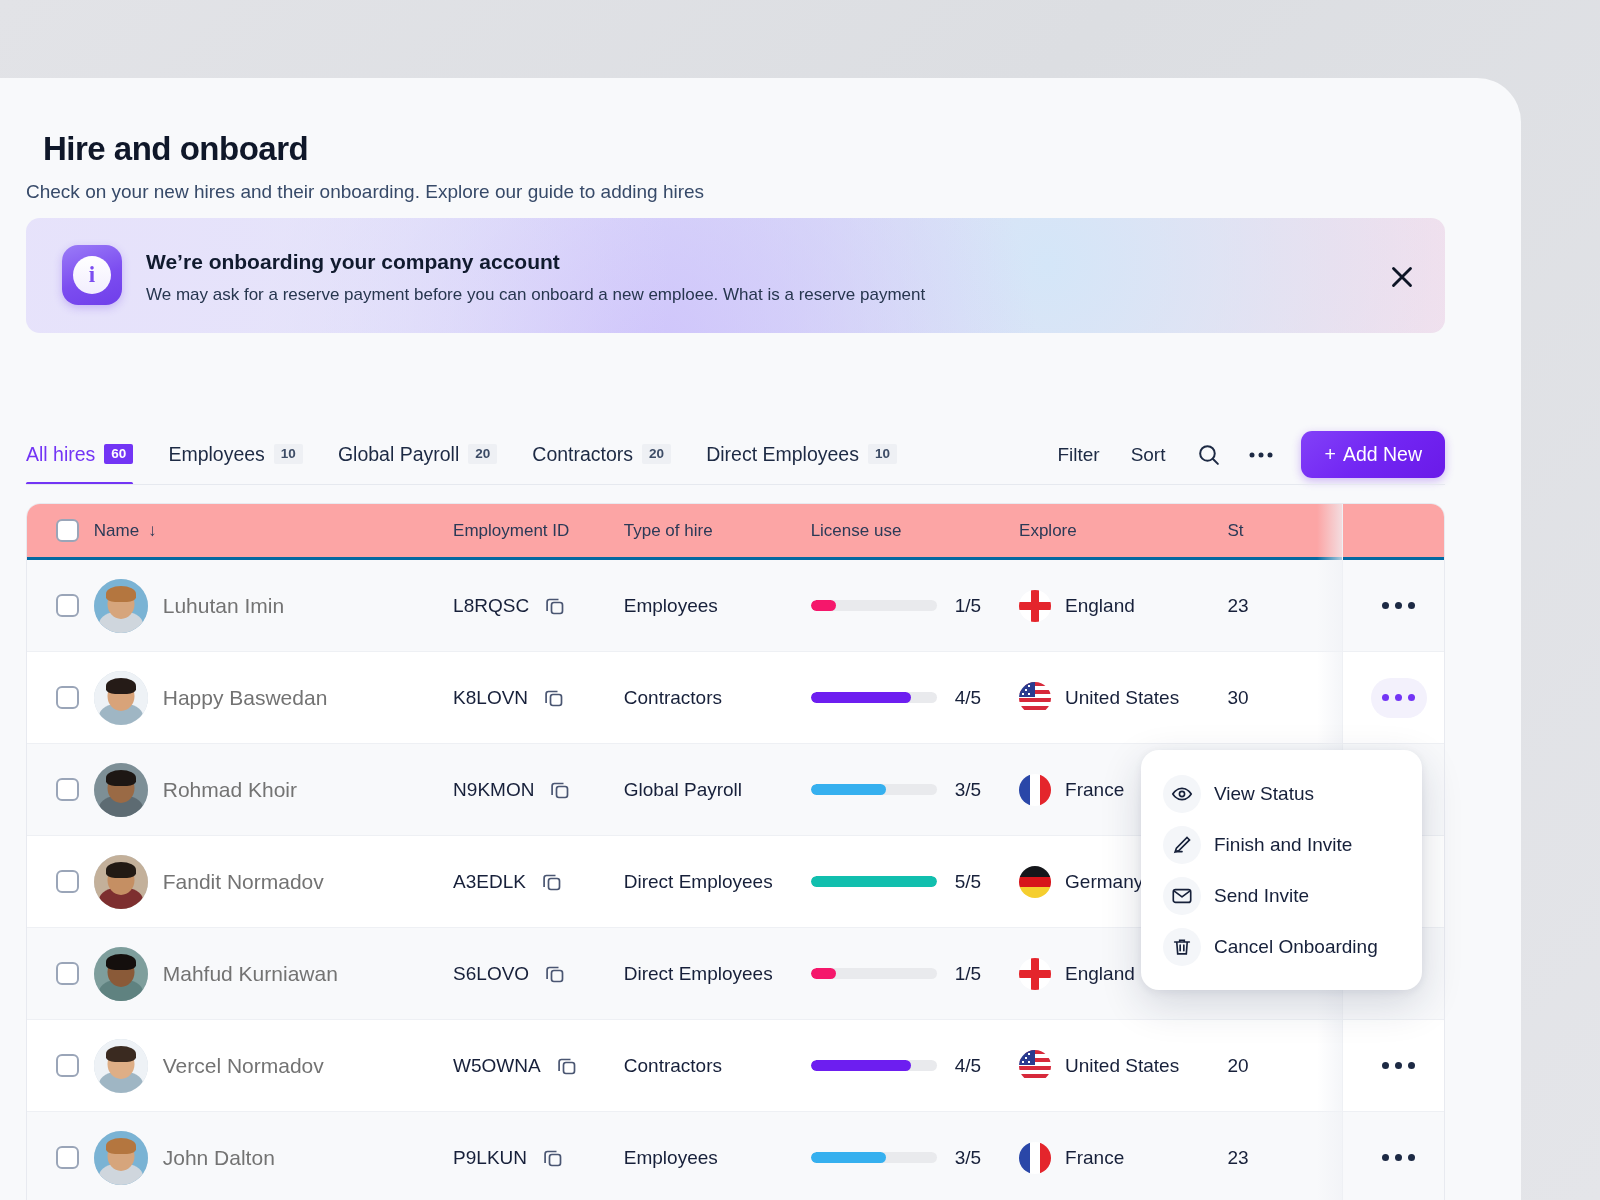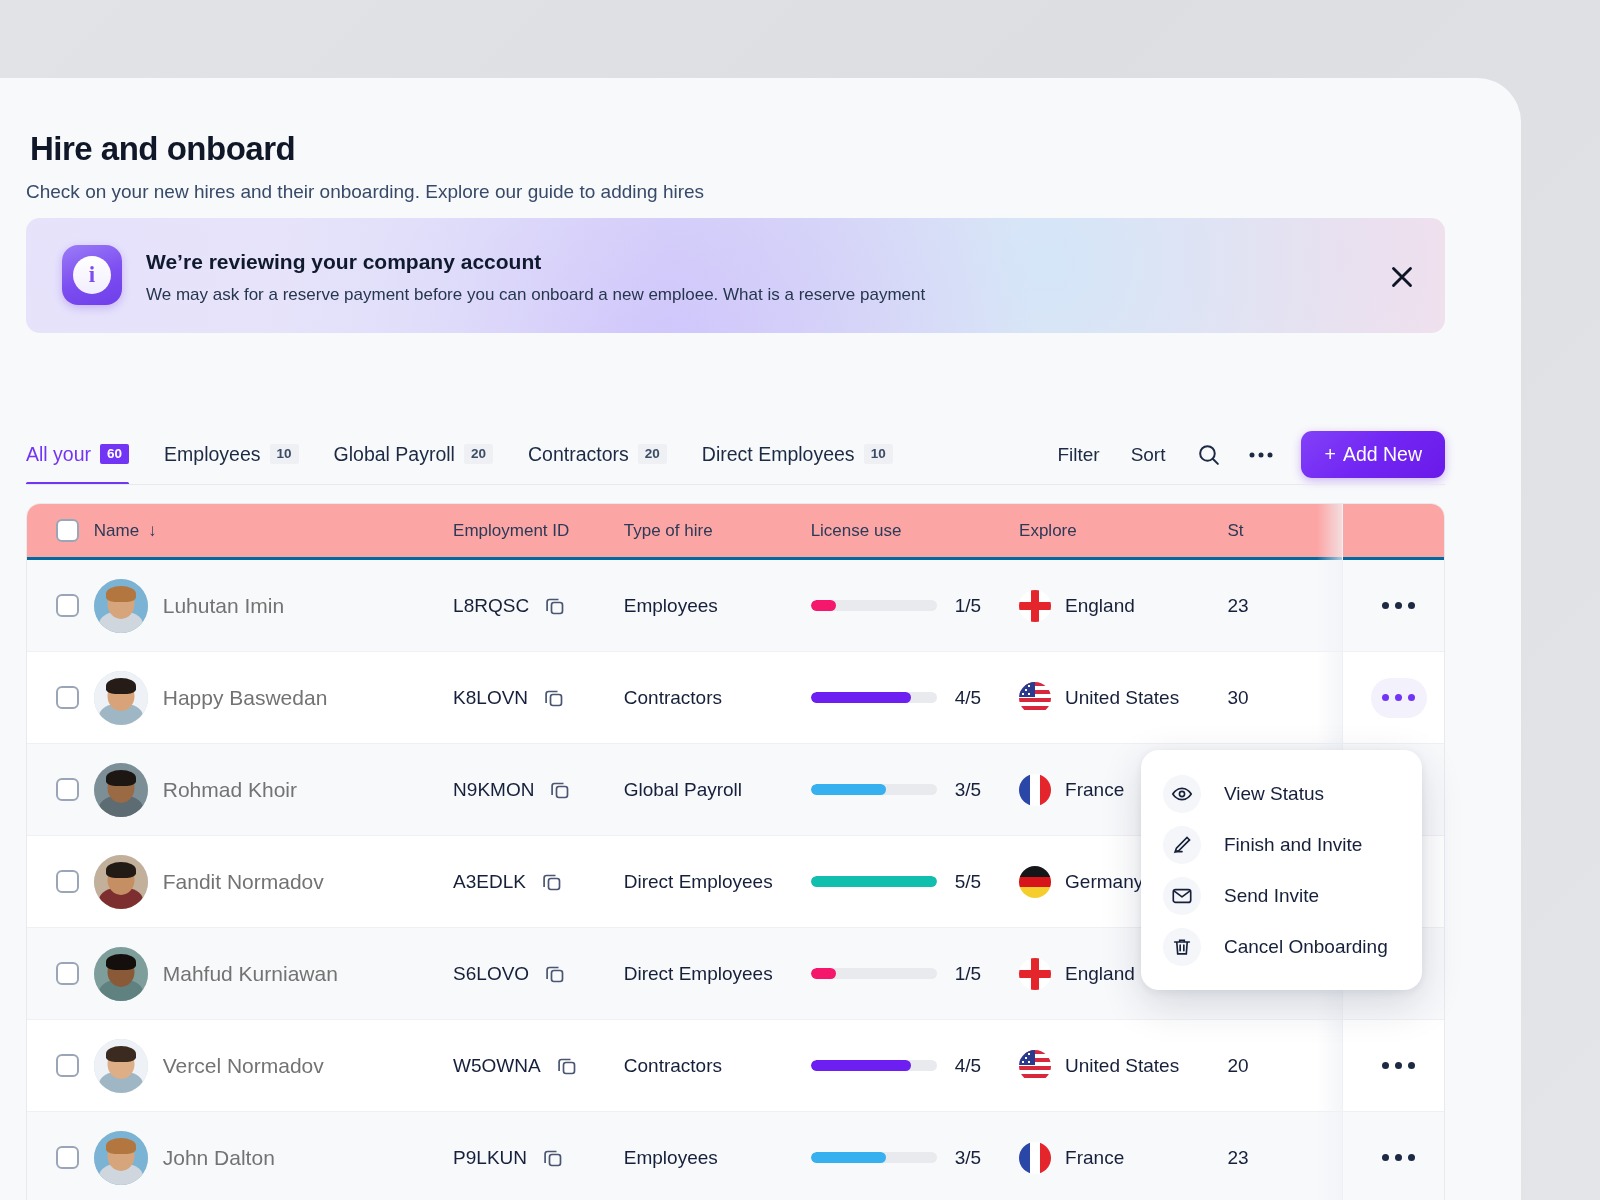--- a/index.html
+++ b/index.html
@@ -22,21 +22,21 @@
     border-top-right-radius: 44px;
     overflow: hidden;
   }
 
   .inner { position: absolute; left: 26px; top: 0; width: 1470px; }
 
   
   #page-title {
     font-size: 33px; font-weight: 700; color: #0f1729;
     letter-spacing: -0.5px;
-    position: absolute; top: 52px; left: 4px;
+    position: absolute; top: 52px; left: 17px;
   }
   #page-subtitle {
     font-size: 19px; color: #374a69; font-weight: 400;
     position: absolute; top: 103px; left: 0;
   }
 
   
   #banner {
     position: absolute; top: 140px; left: 0;
     width: 1419px; height: 115px;
@@ -198,21 +198,21 @@
 
   
   #dropdown {
     position: absolute; left: 1141px; top: 672px;
     width: 281px; padding: 18px 0 18px 0;
     background: #fff; border-radius: 18px;
     box-shadow: 0 14px 42px rgba(25,35,70,.16), 0 2px 8px rgba(25,35,70,.07);
     z-index: 40;
   }
   .menu-item {
-    display: flex; align-items: center; gap: 23px;
+    display: flex; align-items: center; gap: 13px;
     height: 51px; padding: 0 22px; cursor: pointer;
   }
   .menu-ic {
     width: 38px; height: 38px; border-radius: 50%; background: #f4f6f9;
     display: flex; align-items: center; justify-content: center; flex: none;
   }
   .menu-label { font-size: 19px; color: #16203a; }
 
   
   .f-eng { background:#fff; }
@@ -241,33 +241,33 @@
 <div id="page-card">
 
   <div class="inner">
     <div id="page-title">Hire and onboard</div>
     <div id="page-subtitle">Check on your new hires and their onboarding. Explore our guide to adding hires</div>
 
     <div id="banner">
       <div id="banner-icon">
         <div class="dot">i</div>
       </div>
-      <div id="banner-title">We’re reviewing your company account</div>
+      <div id="banner-title">We’re onboarding your company account</div>
       <div id="banner-desc">We may ask for a reserve payment before you can onboard a new emploee. What is a reserve payment</div>
       <div id="banner-close">
         <svg width="34" height="34" viewBox="0 0 24 24" fill="none" stroke="#0d1526" stroke-width="2" stroke-linecap="round">
           <path d="M6 6 L18 18 M18 6 L6 18"></path>
         </svg>
       </div>
     </div>
 
     <div id="tabsrow">
       <div id="tabs">
         <div class="tab active">
-          <span>All your</span>
+          <span>All hires</span>
           <span class="tab-badge">60</span>
         </div>
         <div class="tab">
           <span>Employees</span>
           <span class="tab-badge">10</span>
         </div>
         <div class="tab">
           <span>Global Payroll</span>
           <span class="tab-badge">20</span>
         </div>

